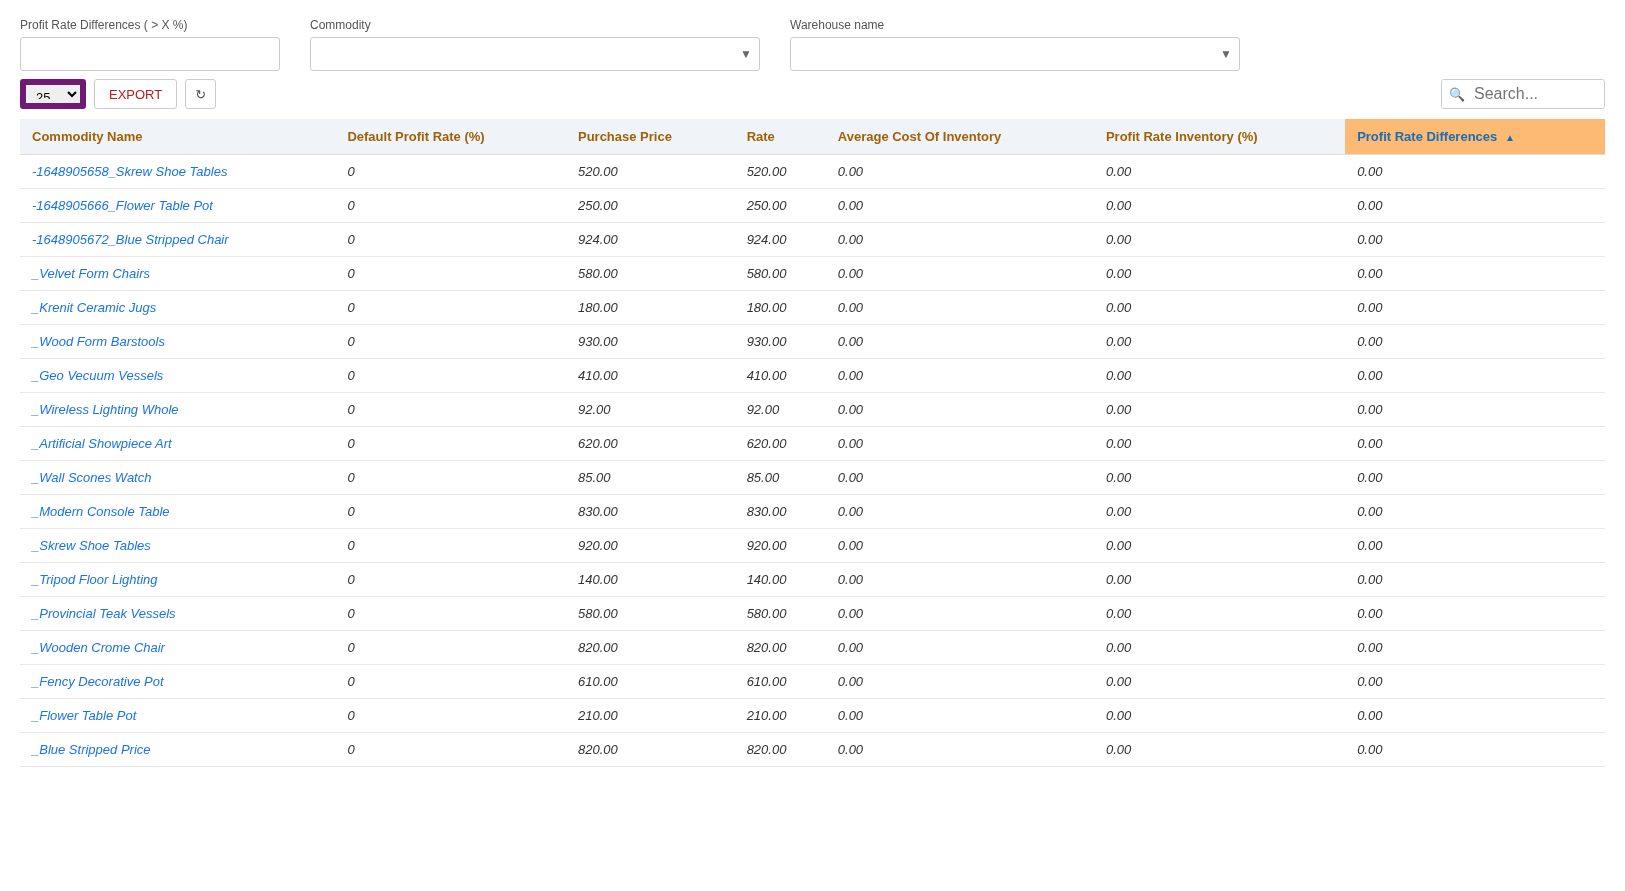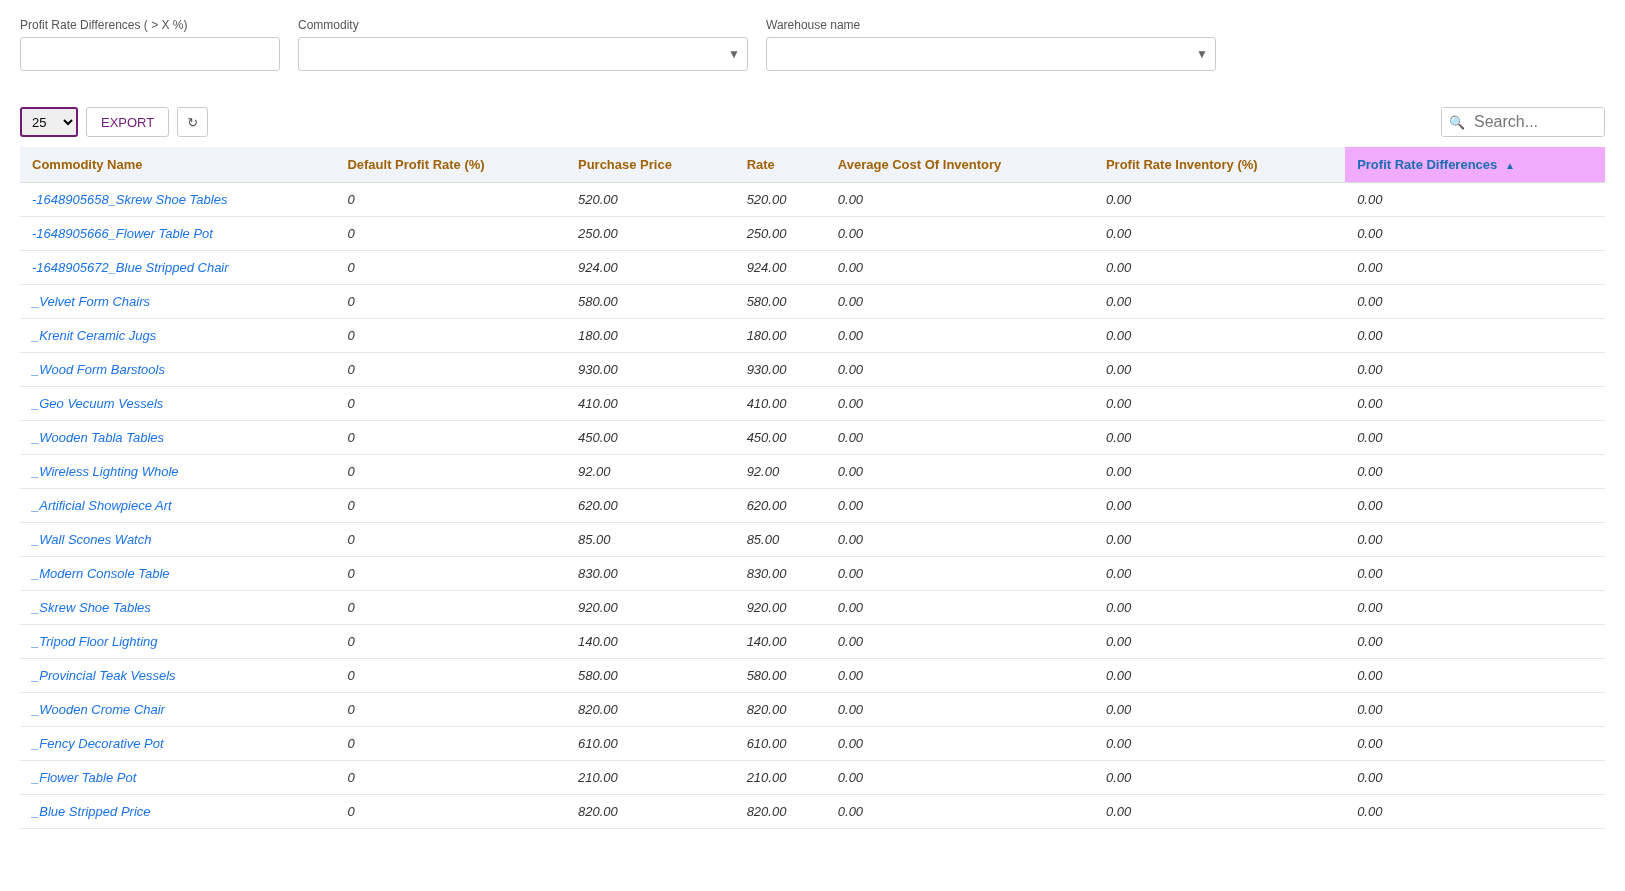--- a/index.html
+++ b/index.html
@@ -7,22 +7,22 @@
       font-family: Arial, sans-serif;
       font-size: 13px;
       background: #fff;
       color: #333;
     }
     .page-container {
       padding: 18px 20px;
     }
     .filters-row {
       display: flex;
-      gap: 18px;
-      margin-bottom: 36px;
+      gap: 30px;
+      margin-bottom: 8px;
       align-items: flex-end;
     }
     .filter-group {
       display: flex;
       flex-direction: column;
       gap: 5px;
     }
     .filter-group label {
       font-size: 12px;
       color: #555;
@@ -81,37 +81,37 @@
     .toolbar-left {
       display: flex;
       align-items: center;
       gap: 8px;
     }
     .per-page-select {
       display: flex;
       align-items: center;
     }
     .per-page-select select {
-      border: 2px solid #701a75;
+      border: 6px solid #701a75;
       border-radius: 3px;
       padding: 4px 6px;
       font-size: 13px;
       height: 30px;
       cursor: pointer;
       outline: none;
     }
     .btn-export {
       background: #fff;
       border: 1px solid #ccc;
       border-radius: 3px;
       padding: 5px 14px;
       font-size: 13px;
       cursor: pointer;
       height: 30px;
-      color: #701a75;
+      color: #b91c1c;
     }
     .btn-refresh {
       background: #fff;
       border: 1px solid #ccc;
       border-radius: 3px;
       padding: 5px 9px;
       font-size: 13px;
       cursor: pointer;
       height: 30px;
       color: #555;
@@ -155,21 +155,21 @@
     thead th {
       text-align: left;
       padding: 10px 12px;
       font-weight: 600;
       color: #a16207;
       border-bottom: 1px solid #ddd;
       white-space: nowrap;
     }
     thead th.sorted {
       color: #1a6eb5;
-      background: #f0abfc;
+      background: #fdba74;
     }
     thead th .sort-indicator {
       margin-left: 4px;
       font-size: 10px;
       color: #1a6eb5;
     }
     tbody tr {
       border-bottom: 1px solid #e8e8e8;
       font-style: italic;
     }
@@ -323,31 +323,20 @@
       </td>
       <td>0</td>
       <td>410.00</td>
       <td>410.00</td>
       <td>0.00</td>
       <td>0.00</td>
       <td>0.00</td>
     </tr>
         <tr>
       <td class="link-cell">
-        <a href="#">_Wooden Tabla Tables</a>
-      </td>
-      <td>0</td>
-      <td>450.00</td>
-      <td>450.00</td>
-      <td>0.00</td>
-      <td>0.00</td>
-      <td>0.00</td>
-    </tr>
-        <tr>
-      <td class="link-cell">
         <a href="#">_Wireless Lighting Whole</a>
       </td>
       <td>0</td>
       <td>92.00</td>
       <td>92.00</td>
       <td>0.00</td>
       <td>0.00</td>
       <td>0.00</td>
     </tr>
         <tr>

